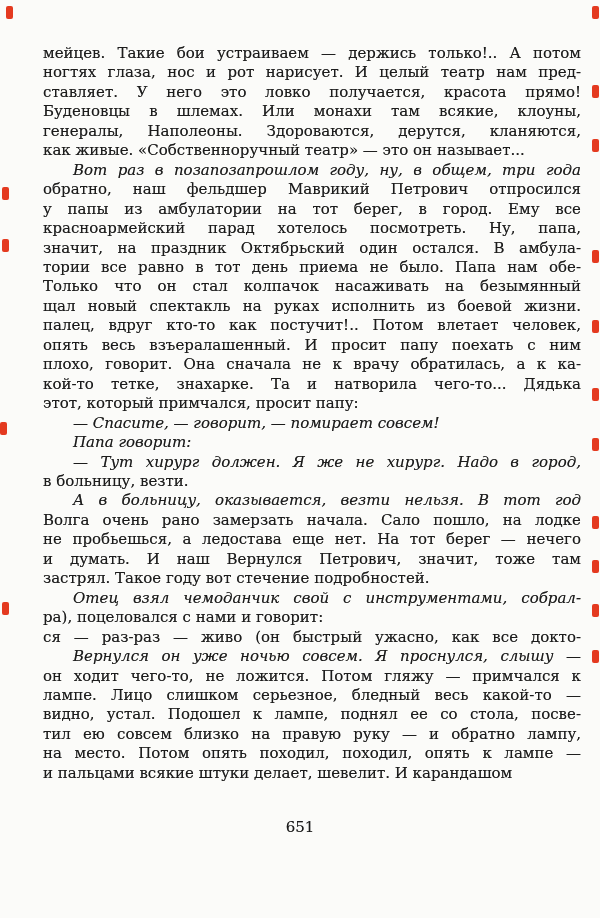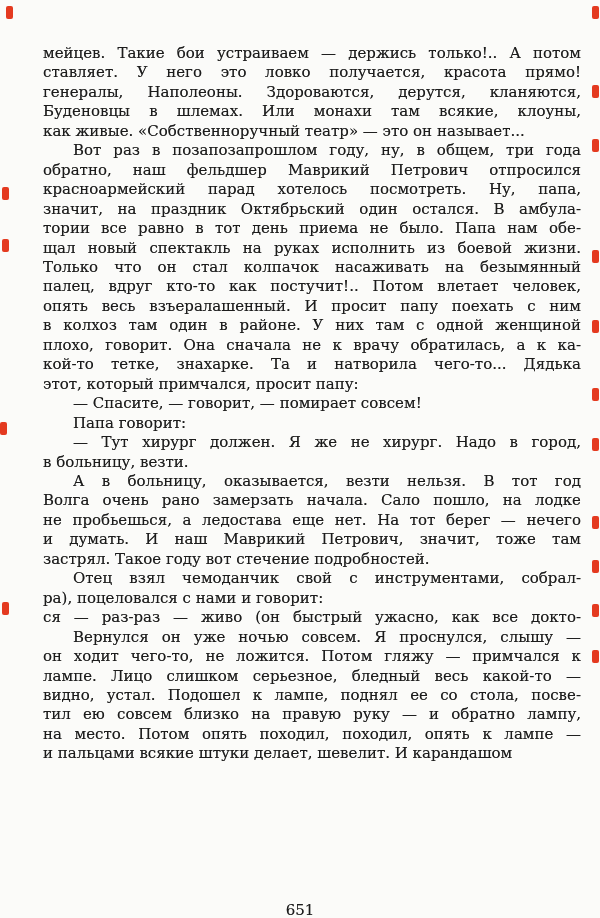--- a/index.html
+++ b/index.html
@@ -22,80 +22,81 @@
     font-size: 15px;
     line-height: 19.45px;
     color: #1c1c1c;
     white-space: nowrap;
     text-shadow: 0 0 0.5px rgba(20,20,20,0.55);
   }
   .line.j {
     text-align: justify;
     text-align-last: justify;
   }
-  .line.i { text-indent: 30px; }
+  .line.i { text-indent: 30px; font-style: italic; }
   #page-number {
     position: absolute;
     left: 0;
-    top: 901px;
+    top: 818px;
     width: 600px;
     text-align: center;
     font-size: 15px;
     color: #1c1c1c;
     text-shadow: 0 0 0.5px rgba(20,20,20,0.55);
   }
   .edge-mark {
     position: absolute;
     width: 7px;
     height: 13px;
     border-radius: 2px;
   }
 </style>
 </head>
 <body>
 
 <div id="page" style="background: rgb(251, 251, 249);">
   <div id="text-block">
       <div class="para">
         <div class="line j">мейцев. Такие бои устраиваем — держись только!.. А потом</div>
+        <div class="line j">ногтях глаза, нос и рот нарисует. И целый театр нам пред-</div>
         <div class="line j">ставляет. У него это ловко получается, красота прямо!</div>
+        <div class="line j">Буденовцы в шлемах. Или монахи там всякие, клоуны,</div>
         <div class="line j">генералы, Наполеоны. Здороваются, дерутся, кланяются,</div>
-        <div class="line j">Буденовцы в шлемах. Или монахи там всякие, клоуны,</div>
         <div class="line">как живые. «Собственноручный театр» — это он называет...</div>
       </div>
       <div class="para">
         <div class="line j i">Вот раз в позапозапрошлом году, ну, в общем, три года</div>
         <div class="line j">обратно, наш фельдшер Маврикий Петрович отпросился</div>
+        <div class="line j">у папы из амбулатории на тот берег, в город. Ему все</div>
         <div class="line j">красноармейский парад хотелось посмотреть. Ну, папа,</div>
         <div class="line j">значит, на праздник Октябрьский один остался. В амбула-</div>
         <div class="line j">тории все равно в тот день приема не было. Папа нам обе-</div>
+        <div class="line j">Только что он стал колпачок насаживать на безымянный</div>
         <div class="line j">щал новый спектакль на руках исполнить из боевой жизни.</div>
-        <div class="line j">Только что он стал колпачок насаживать на безымянный</div>
         <div class="line j">палец, вдруг кто-то как постучит!.. Потом влетает человек,</div>
         <div class="line j">опять весь взъералашенный. И просит папу поехать с ним</div>
-        <div class="line j">в колхоз там один в районе. У них там с одной женщиной</div>
         <div class="line j">плохо, говорит. Она сначала не к врачу обратилась, а к ка-</div>
         <div class="line j">кой-то тетке, знахарке. Та и натворила чего-то... Дядька</div>
         <div class="line">этот, который примчался, просит папу:</div>
       </div>
       <div class="para">
         <div class="line i">— Спасите, — говорит, — помирает совсем!</div>
       </div>
       <div class="para">
         <div class="line i">Папа говорит:</div>
       </div>
       <div class="para">
         <div class="line j i">— Тут хирург должен. Я же не хирург. Надо в город,</div>
         <div class="line">в больницу, везти.</div>
       </div>
       <div class="para">
         <div class="line j i">А в больницу, оказывается, везти нельзя. В тот год</div>
         <div class="line j">Волга очень рано замерзать начала. Сало пошло, на лодке</div>
         <div class="line j">не пробьешься, а ледостава еще нет. На тот берег — нечего</div>
-        <div class="line j">и думать. И наш Маврикий Петрович, значит, тоже там</div>
+        <div class="line j">и думать. И наш Вернулся Петрович, значит, тоже там</div>
         <div class="line">застрял. Такое году вот стечение подробностей.</div>
       </div>
       <div class="para">
         <div class="line j i">Отец взял чемоданчик свой с инструментами, собрал-</div>
         <div class="line">ра), поцеловался с нами и говорит:</div>
         <div class="line j">ся — раз-раз — живо (он быстрый ужасно, как все докто-</div>
       </div>
       <div class="para">
         <div class="line j i">Вернулся он уже ночью совсем. Я проснулся, слышу —</div>
         <div class="line j">он ходит чего-то, не ложится. Потом гляжу — примчался к</div>

